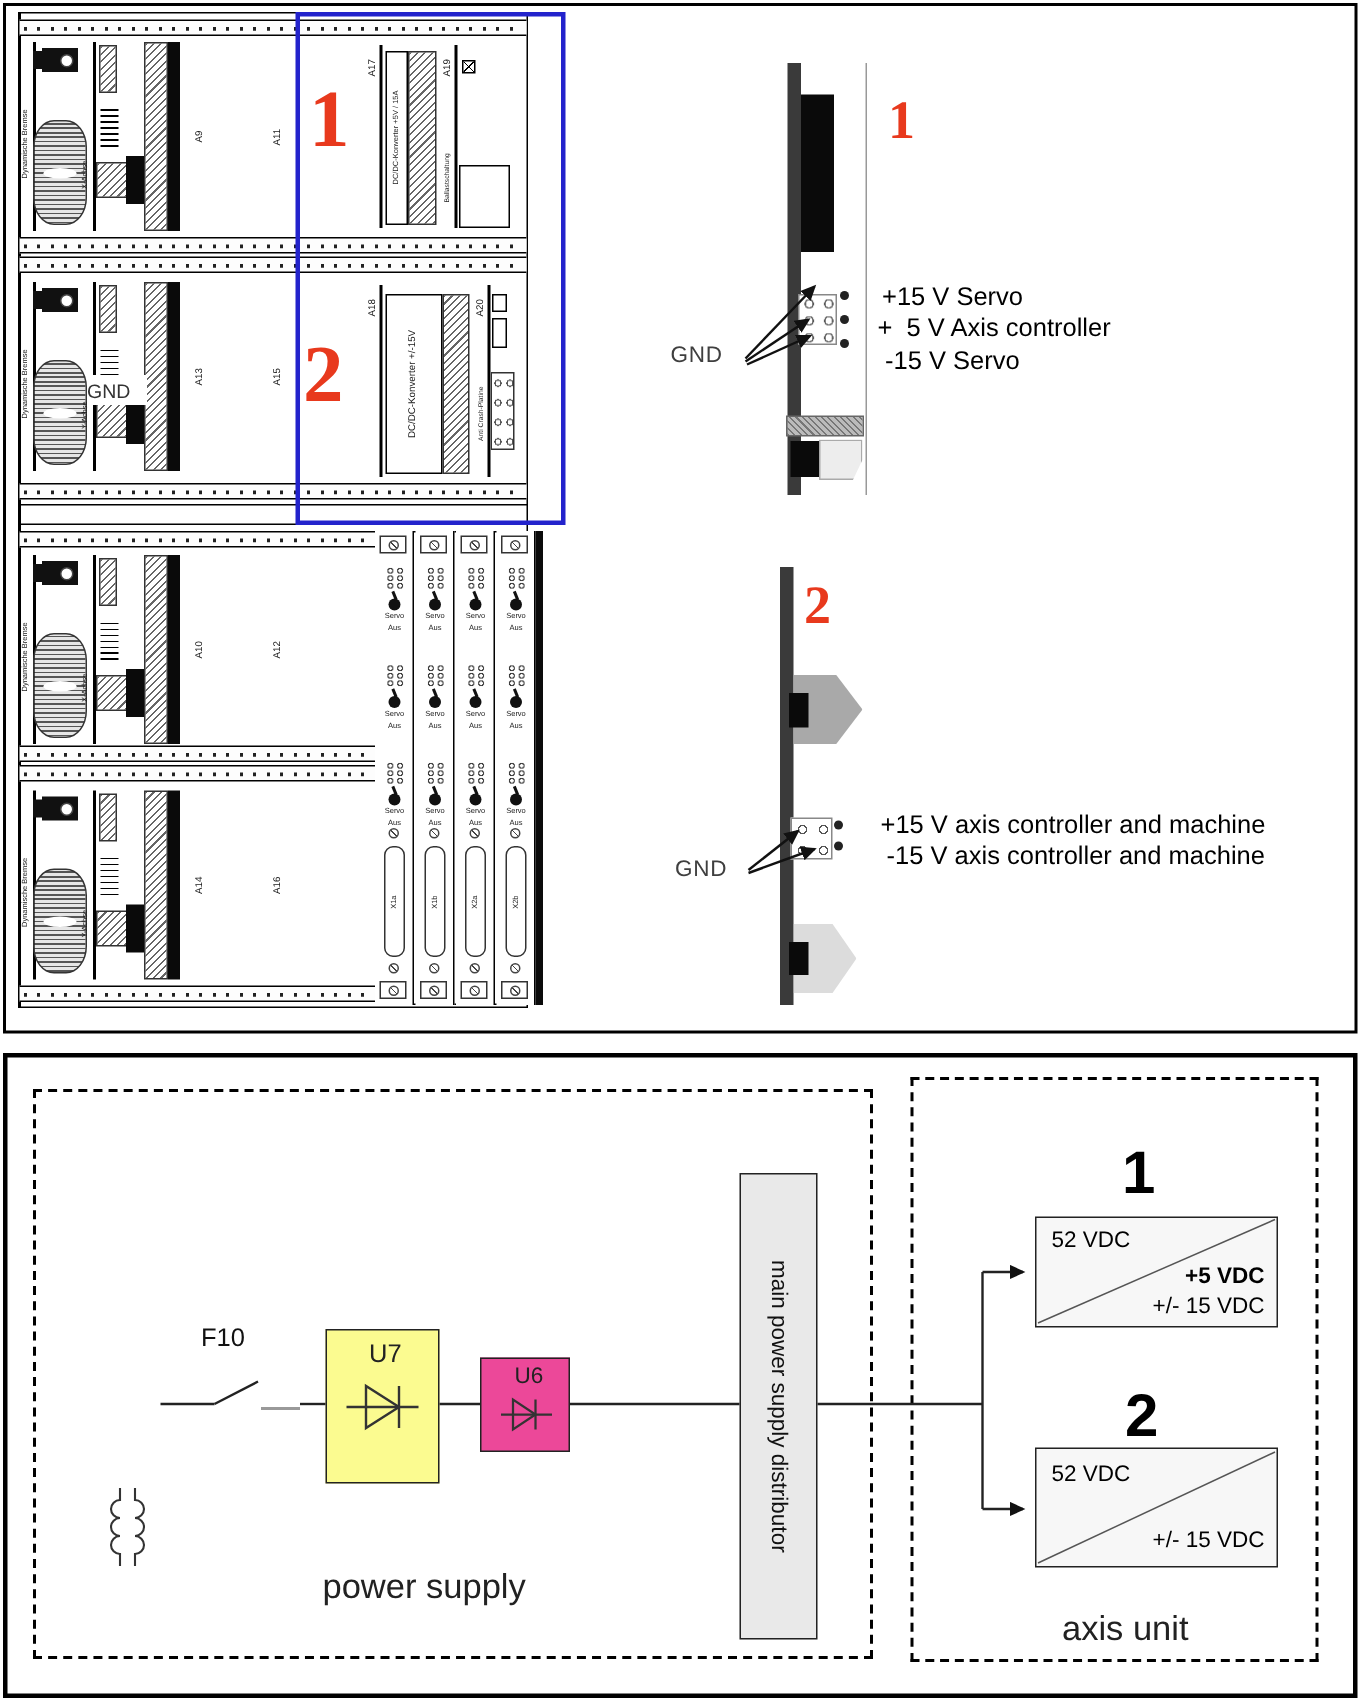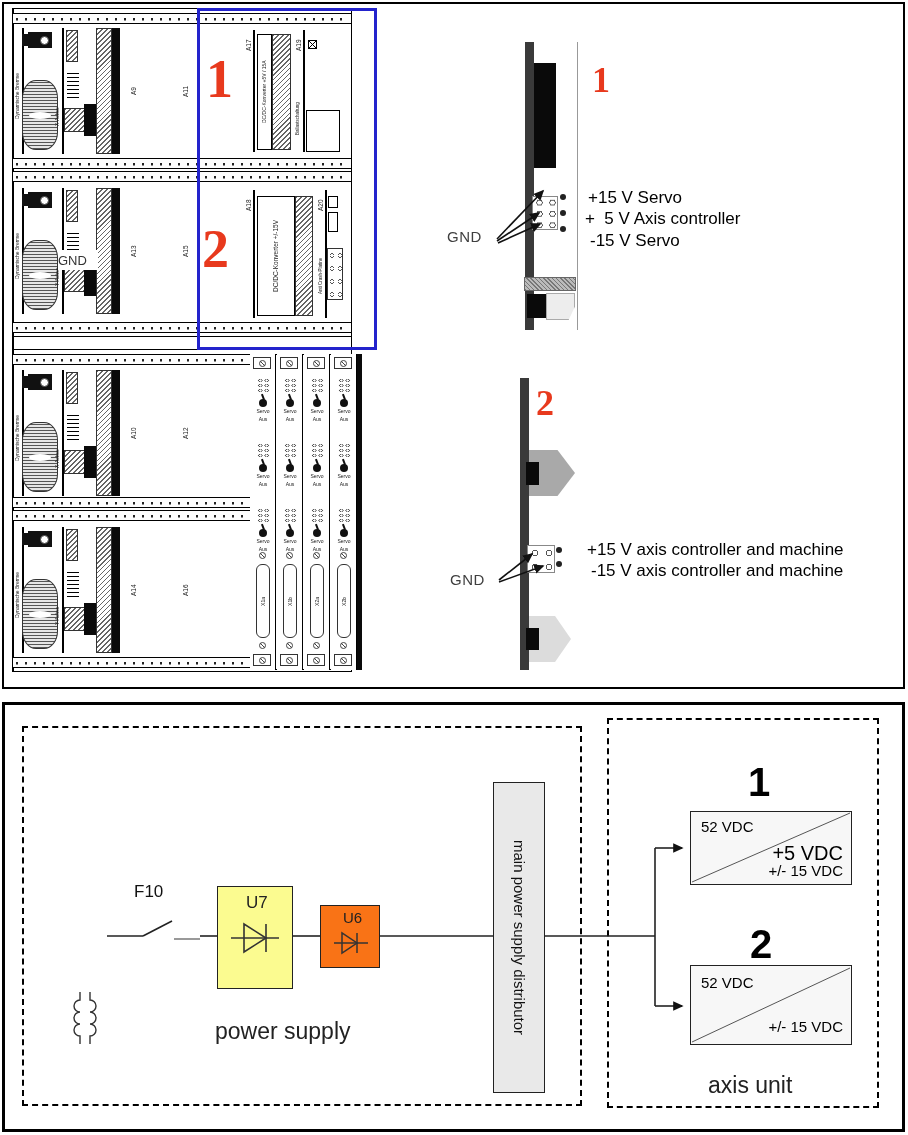--- a/index.html
+++ b/index.html
@@ -357,35 +357,35 @@
 
   <div class="a panel2" style="left:2px;top:702px;width:903px;height:430px;"></div>
   <div class="a dashbox" style="left:22px;top:726px;width:560px;height:380px;"></div>
   <div class="a dashbox" style="left:607px;top:718px;width:272px;height:390px;"></div>
 
   <div class="a" style="left:134px;top:882px;font-size:17px;color:#111;">F10</div>
 
   <div class="a bbox" style="left:217px;top:886px;width:76px;height:103px;background:#fbfb90;">
     <span class="a" style="left:28px;top:6px;font-size:17px;color:#222;">U7</span>
   </div>
-  <div class="a bbox" style="left:320px;top:905px;width:60px;height:63px;background:#f97316;">
+  <div class="a bbox" style="left:320px;top:905px;width:60px;height:63px;background:#ec4899;">
     <span class="a" style="left:22px;top:3px;font-size:15px;color:#222;">U6</span>
   </div>
 
   <div class="a bbox" style="left:493px;top:782px;width:52px;height:311px;background:#e9e9e9;">
     <div class="rotd" style="width:100%;height:100%;font-size:15px;">main power supply distributor</div>
   </div>
 
-  <div class="a dlabel" style="left:215px;top:1018px;">power supply</div>
+  <div class="a dlabel" style="left:215px;top:1044px;">power supply</div>
   <div class="a dlabel" style="left:708px;top:1072px;">axis unit</div>
 
   <div class="a blknum" style="left:748px;top:762px;">1</div>
   <div class="a bbox" style="left:690px;top:811px;width:162px;height:74px;background:#f7f7f7;">
     <span class="a" style="left:10px;top:6px;font-size:15px;">52 VDC</span>
-    <span class="a" style="right:8px;top:30px;font-size:20px;">+5 VDC</span>
+    <span class="a" style="right:8px;top:30px;font-size:15px;font-weight:bold;">+5 VDC</span>
     <span class="a" style="right:8px;top:50px;font-size:15px;">+/- 15 VDC</span>
   </div>
 
   <div class="a blknum" style="left:750px;top:924px;">2</div>
   <div class="a bbox" style="left:690px;top:965px;width:162px;height:80px;background:#f7f7f7;">
     <span class="a" style="left:10px;top:8px;font-size:15px;">52 VDC</span>
     <span class="a" style="right:8px;top:52px;font-size:15px;">+/- 15 VDC</span>
   </div>
 
   <svg class="overlay" width="908" height="1135" viewBox="0 0 908 1135">

